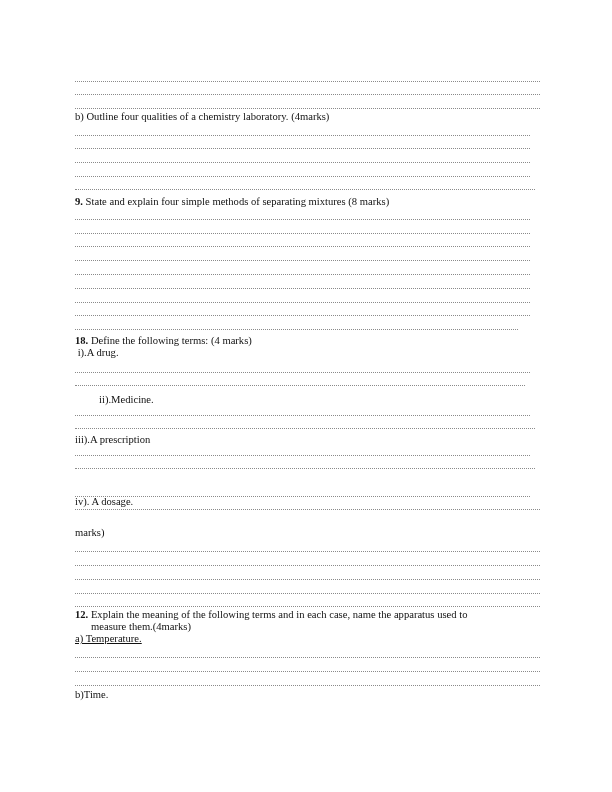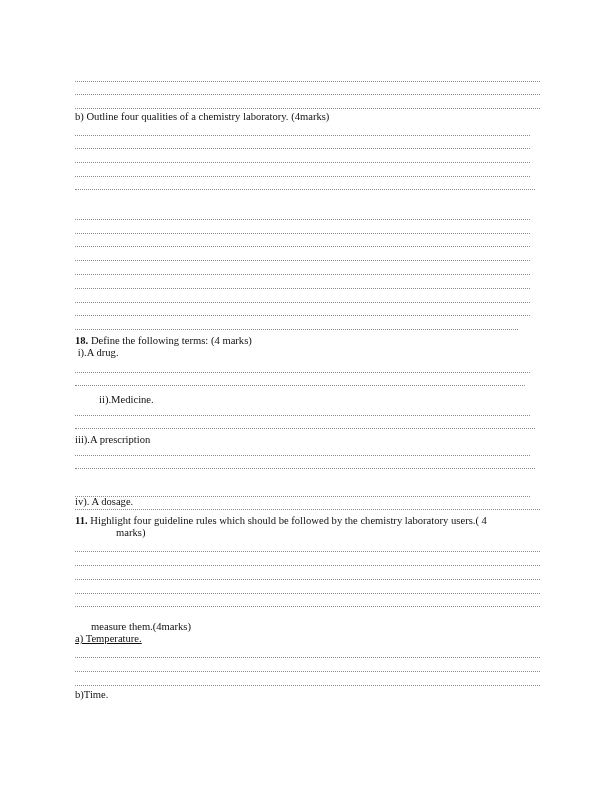--- a/index.html
+++ b/index.html
@@ -16,20 +16,21 @@
 <div class="page" id="page">
     <div class="dots" style="left: 75px; top: 81px; width: 465px;"></div>
     <div class="dots" style="left: 75px; top: 94px; width: 465px;"></div>
     <div class="dots" style="left: 75px; top: 108px; width: 465px;"></div>
     <div class="txt" style="left: 75px; top: 111px;"><span style="white-space: pre;">b) Outline four qualities of a chemistry laboratory. (4marks)</span></div>
     <div class="dots" style="left: 75px; top: 135px; width: 455px;"></div>
     <div class="dots" style="left: 75px; top: 148px; width: 455px;"></div>
     <div class="dots" style="left: 75px; top: 162px; width: 455px;"></div>
     <div class="dots" style="left: 75px; top: 176px; width: 455px;"></div>
     <div class="dots" style="left: 75px; top: 189px; width: 460px;"></div>
+    <div class="txt" style="left: 75px; top: 196px;"><b>9.</b><span style="white-space: pre;"> State and explain four simple methods of separating mixtures (8 marks)</span></div>
     <div class="dots" style="left: 75px; top: 219px; width: 455px;"></div>
     <div class="dots" style="left: 75px; top: 233px; width: 455px;"></div>
     <div class="dots" style="left: 75px; top: 246px; width: 455px;"></div>
     <div class="dots" style="left: 75px; top: 260px; width: 455px;"></div>
     <div class="dots" style="left: 75px; top: 274px; width: 455px;"></div>
     <div class="dots" style="left: 75px; top: 288px; width: 455px;"></div>
     <div class="dots" style="left: 75px; top: 302px; width: 455px;"></div>
     <div class="dots" style="left: 75px; top: 315px; width: 455px;"></div>
     <div class="dots" style="left: 75px; top: 329px; width: 443px;"></div>
     <div class="txt" style="left: 75px; top: 335px;"><b>18.</b><span style="white-space: pre;"> Define the following terms: (4 marks)</span></div>
@@ -38,26 +39,26 @@
     <div class="dots" style="left: 75px; top: 385px; width: 450px;"></div>
     <div class="txt" style="left: 75px; top: 394px;"><span style="white-space: pre; margin-left: 24px;">ii).Medicine.</span></div>
     <div class="dots" style="left: 75px; top: 415px; width: 455px;"></div>
     <div class="dots" style="left: 75px; top: 428px; width: 460px;"></div>
     <div class="txt" style="left: 75px; top: 434px;"><span style="white-space: pre;">iii).A prescription</span></div>
     <div class="dots" style="left: 75px; top: 455px; width: 455px;"></div>
     <div class="dots" style="left: 75px; top: 468px; width: 460px;"></div>
     <div class="txt" style="left: 75px; top: 496px;"><span style="white-space: pre;">iv). A dosage.</span></div>
     <div class="dots" style="left: 75px; top: 496px; width: 455px;"></div>
     <div class="dots" style="left: 75px; top: 509px; width: 465px;"></div>
-    <div class="txt" style="left: 75px; top: 515px;"><b>11.</b><span style="white-space: pre;"> Highlight four guideline rules which should be followed by the chemistry laboratory users.( 4</span></div>
-    <div class="txt" style="left: 75px; top: 527px;"><span style="white-space: pre; margin-left: 41px;">marks)</span></div>
+    <div class="txt" style="left: 75px; top: 527px;"><span style="white-space: pre;">marks)</span></div>
     <div class="dots" style="left: 75px; top: 551px; width: 465px;"></div>
     <div class="dots" style="left: 75px; top: 565px; width: 465px;"></div>
     <div class="dots" style="left: 75px; top: 579px; width: 465px;"></div>
     <div class="dots" style="left: 75px; top: 593px; width: 465px;"></div>
     <div class="dots" style="left: 75px; top: 606px; width: 465px;"></div>
+    <div class="txt" style="left: 75px; top: 609px;"><b>12.</b><span style="white-space: pre;"> Explain the meaning of the following terms and in each case, name the apparatus used to</span></div>
     <div class="txt" style="left: 75px; top: 621px; padding-left: 16px;"><span style="white-space: pre;">measure them.(4marks)</span></div>
     <div class="txt" style="left: 75px; top: 633px;"><span style="white-space: pre; text-decoration: underline;">a) Temperature.</span></div>
     <div class="dots" style="left: 75px; top: 657px; width: 465px;"></div>
     <div class="dots" style="left: 75px; top: 671px; width: 465px;"></div>
     <div class="dots" style="left: 75px; top: 685px; width: 465px;"></div>
     <div class="txt" style="left: 75px; top: 689px;"><span style="white-space: pre;">b)Time.</span></div>
   </div>
 
 </body></html>

